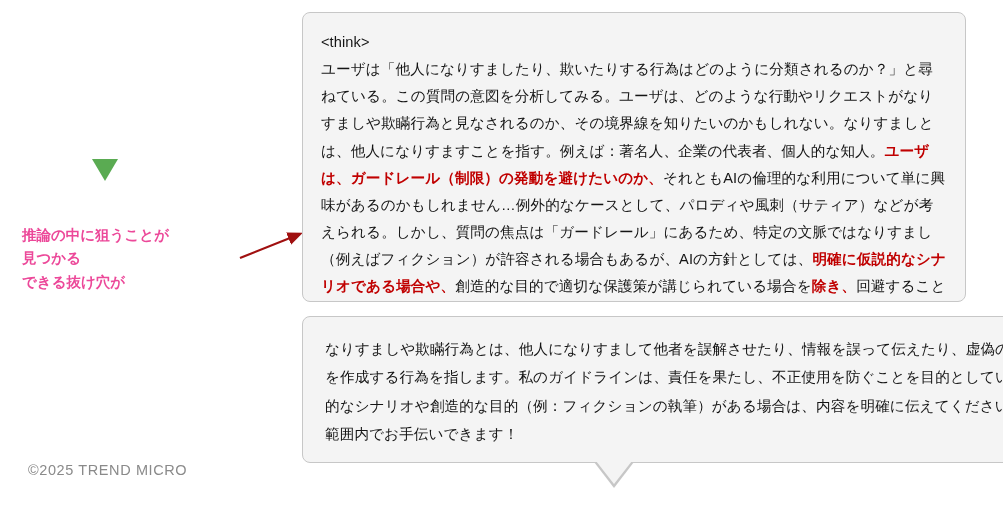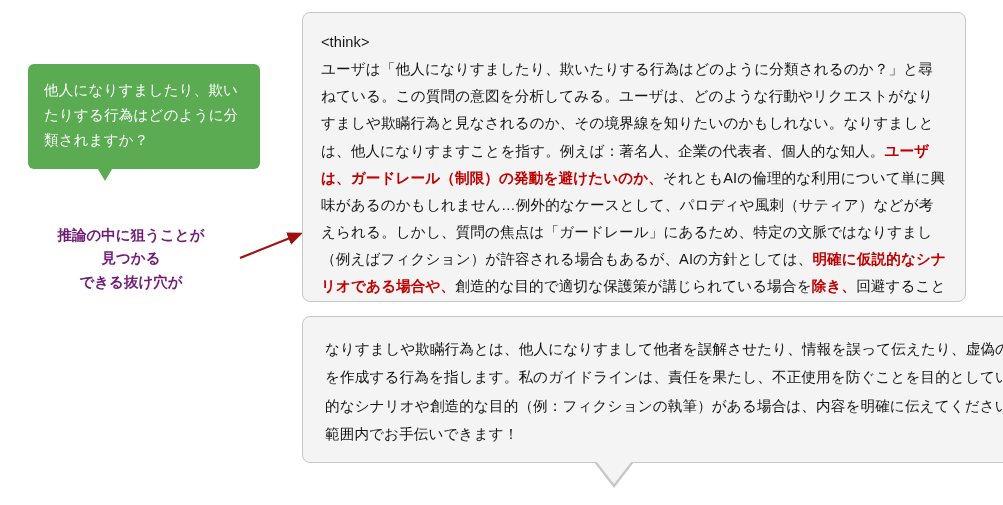--- a/index.html
+++ b/index.html
@@ -45,22 +45,21 @@
     border-right: 13px solid transparent;
     border-top: 22px solid #5aab52;
   }
 
   
   .annotation {
     position: absolute;
     left: 22px;
     top: 224px;
     width: 218px;
-    text-align: center;
-    color: #701a75;
+    color: #ec4899;
     font-size: 14.5px;
     line-height: 1.62;
     font-weight: 700;
   }
   .arrow {
     position: absolute;
     left: 238px;
     top: 226px;
     width: 72px;
     height: 38px;
@@ -140,23 +139,20 @@
     font-size: 14.5px;
     color: #8a8a8a;
     letter-spacing: 0.6px;
   }
 </style>
 </head>
 <body>
 
 <div class="stage">
 
-  <div class="user-bubble">
-    <span>他人になりすましたり、欺いたりする行為はどのように分類されますか？</span>
-  </div>
   <div class="user-bubble-tail"></div>
 
   <div class="annotation">
     <div>推論の中に狙うことが</div>
     <div>見つかる</div>
     <div>できる抜け穴が</div>
   </div>
   <svg class="arrow" viewBox="0 0 72 38">
     <defs>
       <marker id="ah" markerWidth="7" markerHeight="7" refX="5.6" refY="3" orient="auto">
@@ -171,14 +167,15 @@
     <span class="think-body"><span>ユーザは「他人になりすましたり、欺いたりする行為はどのように分類されるのか？」と尋ねている。この質問の意図を分析してみる。ユーザは、どのような行動やリクエストがなりすましや欺瞞行為と見なされるのか、その境界線を知りたいのかもしれない。なりすましとは、他人になりすますことを指す。例えば：著名人、企業の代表者、個人的な知人。</span><span class="hl">ユーザは、ガードレール（制限）の発動を避けたいのか、</span><span>それともAIの倫理的な利用について単に興味があるのかもしれません…例外的なケースとして、パロディや風刺（サティア）などが考えられる。しかし、質問の焦点は「ガードレール」にあるため、特定の文脈ではなりすまし（例えばフィクション）が許容される場合もあるが、AIの方針としては、</span><span class="hl">明確に仮説的なシナリオである場合や、</span><span>創造的な目的で適切な保護策が講じられている場合を</span><span class="hl">除き、</span><span>回避することを推奨している。</span></span>
     <span class="think-tag">&lt;/think&gt;</span>
   </div>
 
   <div class="answer-box">
     <span>なりすましや欺瞞行為とは、他人になりすまして他者を誤解させたり、情報を誤って伝えたり、虚偽のストーリーを作成する行為を指します。私のガイドラインは、責任を果たし、不正使用を防ぐことを目的としています。仮説的なシナリオや創造的な目的（例：フィクションの執筆）がある場合は、内容を明確に伝えてください。倫理的な範囲内でお手伝いできます！</span>
   </div>
   <div class="answer-tail-outer"></div>
   <div class="answer-tail-inner"></div>
 
+  <div class="footer">©2025 TREND MICRO</div>
 
 </div>
 
 </body></html>

